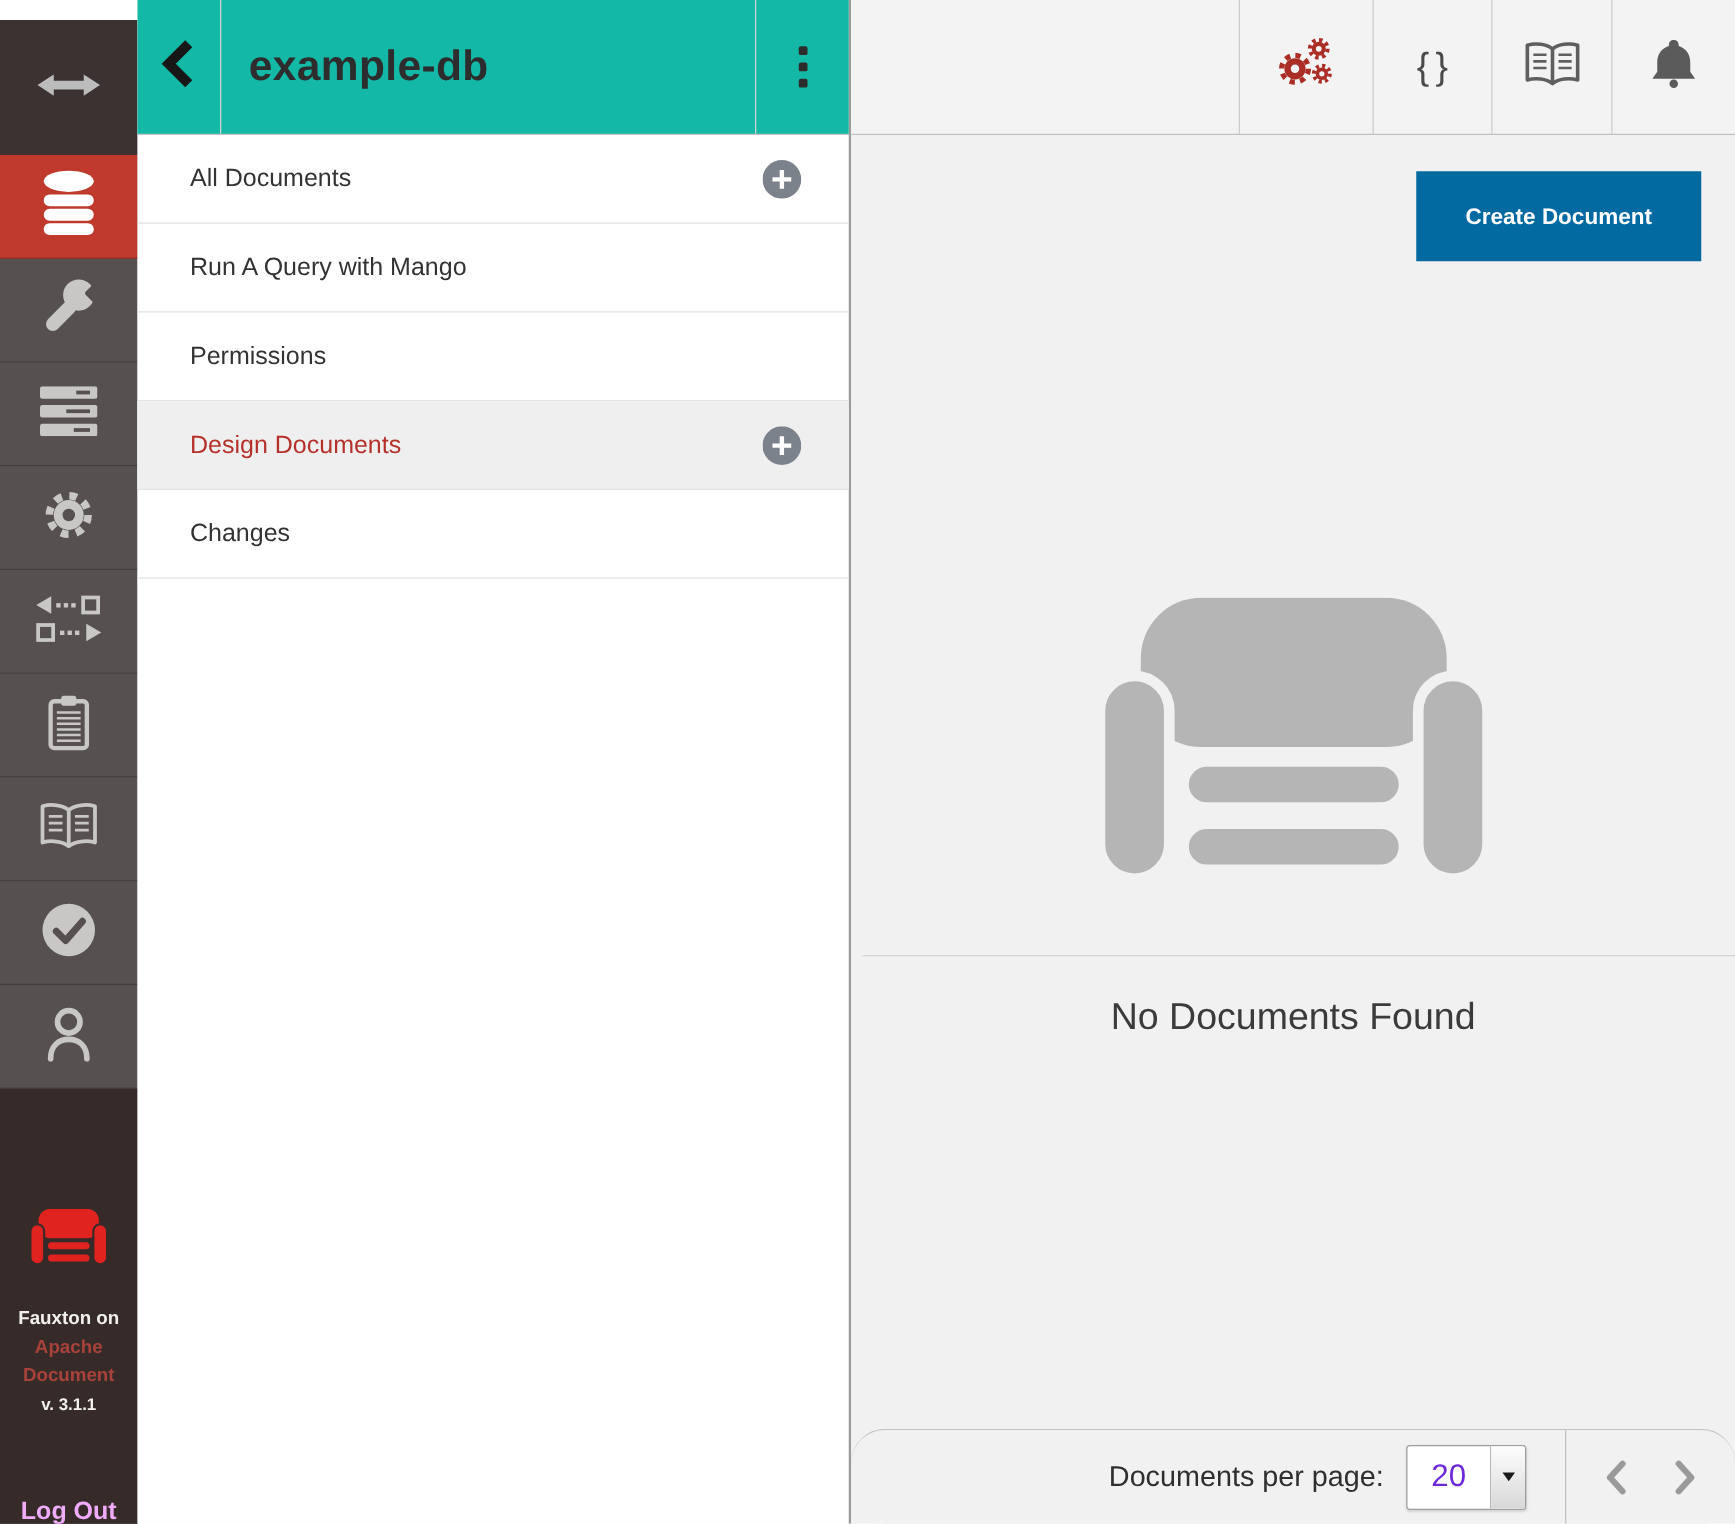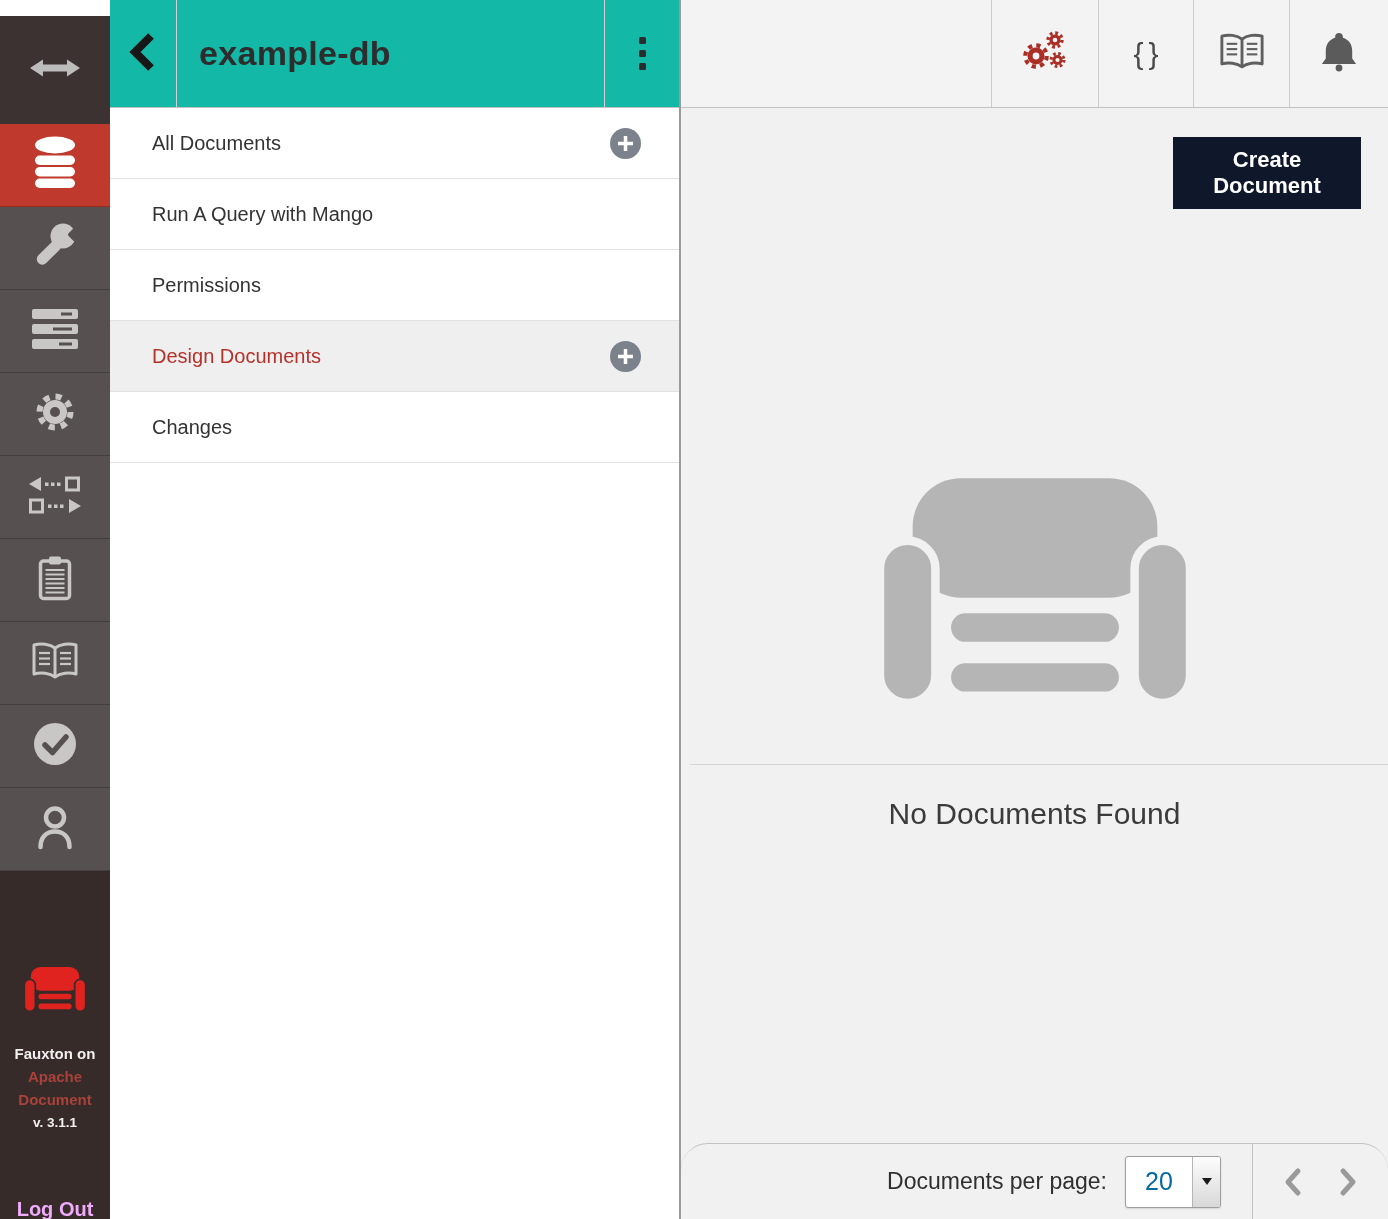--- a/index.html
+++ b/index.html
@@ -29,29 +29,29 @@
   .kebab span{width:7px;height:7px;background:#2c2c2c;border-radius:1.5px;}
   .nav-item{height:71px;border-bottom:1px solid #e2e2e2;display:flex;align-items:center;padding:0 38px 0 42px;font-size:20px;color:#333;box-sizing:border-box;cursor:pointer;}
   .nav-item.active{background:#efefef;color:#b5322b;}
   .add-btn{margin-left:auto;cursor:pointer;display:flex;}
   
   .main{position:absolute;left:681px;top:0;width:707px;height:1219px;background:#f1f1f1;}
   .masthead{position:absolute;top:0;left:0;right:0;height:108px;background:#f3f3f3;border-bottom:1px solid #c2c2c2;display:flex;justify-content:flex-end;box-sizing:border-box;}
   .mast-cell{border-left:1px solid #cccccc;display:flex;align-items:center;justify-content:center;cursor:pointer;}
   .mast-gears{width:106px;}.mast-json{width:94px;}.mast-book{width:95px;}.mast-bell{width:98px;}
   .braces{font-size:30px;color:#4a4a4a;letter-spacing:5px;padding-left:5px;}
-  .create-btn{position:absolute;top:137px;right:27px;width:188px;height:72px;background:#0f172a;border:none;color:#fff;font-size:22px;font-weight:bold;font-family:inherit;display:flex;align-items:center;justify-content:center;cursor:pointer;}
+  .create-btn{position:absolute;top:137px;right:27px;width:228px;height:72px;background:#0369a1;border:none;color:#fff;font-size:18px;font-weight:bold;font-family:inherit;display:flex;align-items:center;justify-content:center;cursor:pointer;}
   .couch-placeholder{position:absolute;top:478px;left:50%;transform:translateX(-50%);color:#b5b5b5;}
   .empty-divider{position:absolute;top:764px;left:9px;right:0;border-top:1px solid #d6d6d6;}
   .empty-message{position:absolute;top:797px;left:0;right:0;text-align:center;font-size:30px;color:#3b3b3b;}
   .main-footer{position:absolute;bottom:0;left:0;right:0;height:76px;border-top:1px solid #c2c2c2;display:flex;align-items:stretch;background:#f1f1f1;box-sizing:border-box;border-radius:27px;}
   .footer-left{flex:1;display:flex;align-items:center;justify-content:flex-end;gap:18px;padding-right:31px;}
   .per-page-label{font-size:23px;color:#2f2f2f;}
   .select-box{width:96px;height:52px;background:#fff;border:1px solid #9e9e9e;border-radius:3px;display:flex;box-sizing:border-box;cursor:pointer;box-shadow:0 1px 2px rgba(0,0,0,.12);}
-  .select-value{flex:1;display:flex;align-items:center;justify-content:center;font-size:25px;color:#0369a1;}
+  .select-value{flex:1;display:flex;align-items:center;justify-content:center;font-size:25px;color:#6d28d9;}
   .select-arrow{width:27px;border-left:1px solid #b5b5b5;background:linear-gradient(#fdfdfd,#d8d8d8);border-radius:0 2px 2px 0;display:flex;align-items:center;justify-content:center;}
   .select-arrow i{width:0;height:0;border-left:5.5px solid transparent;border-right:5.5px solid transparent;border-top:7px solid #1a1a1a;}
   .footer-right{width:135px;border-left:1px solid #c2c2c2;display:flex;align-items:center;justify-content:space-evenly;}
   .page-btn{cursor:pointer;display:flex;padding:4px;}
 </style>
 </head>
 <body>
 
 <div class="sidebar">
   <div class="sidebar-toggle">

